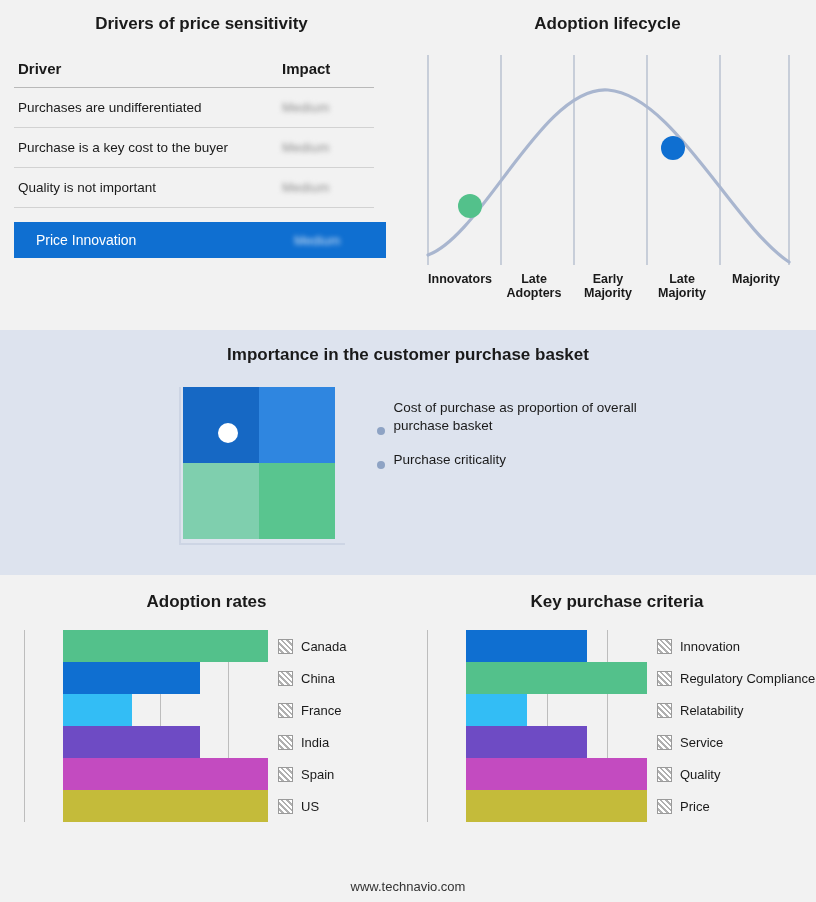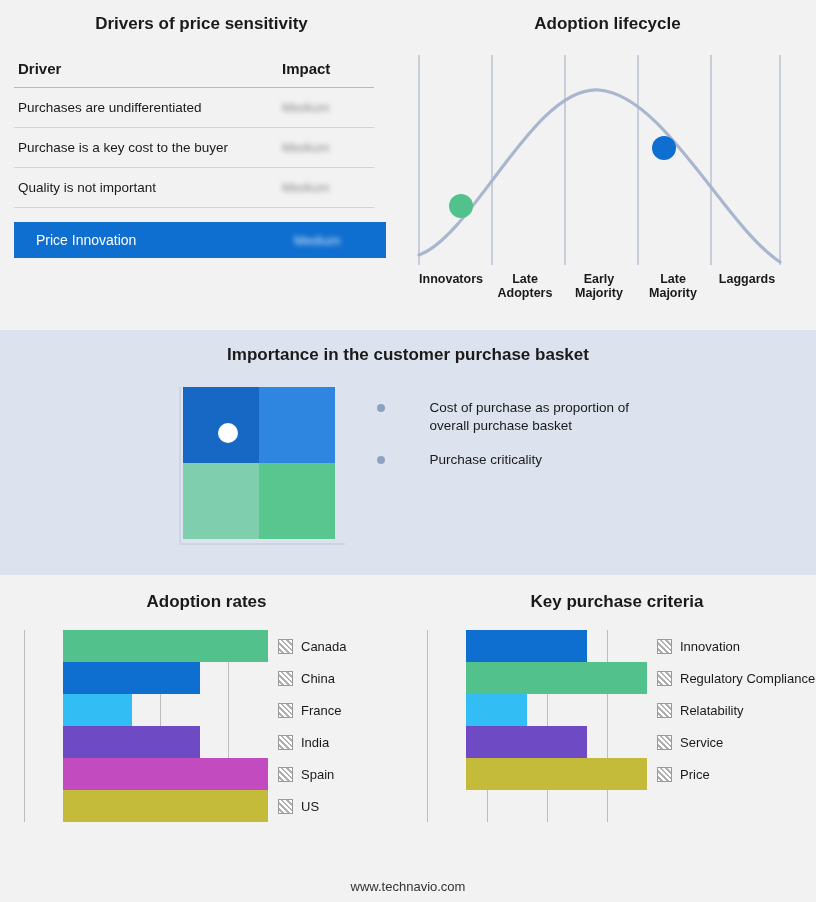--- a/index.html
+++ b/index.html
@@ -92,21 +92,21 @@
     position: absolute;
     left: 410px;
     top: 14px;
     width: 395px;
   }
   .lifecycle .panel-title { margin-bottom: 16px; }
   .lc-chart {
     position: relative;
     width: 370px;
     height: 250px;
-    margin-left: 4px;
+    margin-left: 13px;
     text-decoration: underline;
   }
   .lc-labels {
     position: absolute;
     left: 0;
     bottom: 0;
     width: 370px;
     display: flex;
     font-size: 12.5px;
     font-weight: bold;
@@ -157,26 +157,25 @@
     position: absolute; left: 4px; top: 0; width: 2px; height: 158px;
     background: #cdd5e4;
   }
   .quad-axis-h {
     position: absolute; left: 4px; top: 156px; width: 166px; height: 2px;
     background: #cdd5e4;
   }
   .legend { padding-top: 12px; }
   .legend-item {
     display: flex;
-    align-items: flex-start;
+    align-items: flex-end;
     font-size: 13.5px;
     margin-bottom: 16px;
     max-width: 265px;
     line-height: 18px;
-    gap: 36px;
   }
   .legend-dot {
     width: 8px; height: 8px; border-radius: 50%;
     background: #8ea3c4; margin: 5px 9px 0 0; flex: none;
   }
 
   
   .adoption {
     position: absolute; left: 14px; top: 592px; width: 385px;
   }
@@ -287,21 +286,21 @@
       </g>
       <path d="M5,205 C 60,185 120,35 185,40 C 250,45 310,175 366,212" fill="none" stroke="#a9b6cf" stroke-width="3.2" stroke-linecap="round"></path>
       <circle cx="47" cy="156" r="12" fill="#53c18b"></circle>
       <circle cx="250" cy="98" r="12" fill="#0f6fd1"></circle>
     </svg>
     <div class="lc-labels">
       <div>Innovators</div>
       <div>Late Adopters</div>
       <div>Early Majority</div>
       <div>Late Majority</div>
-      <div>Laggards</div>
+      <div>Majority</div>
     </div>
   </div>
 </div>
 
 <div class="basket">
   <div class="panel-title">Importance in the customer purchase basket</div>
   <div class="basket-inner">
     <div class="quad-wrap">
       <div class="quad-axis-v"></div>
       <div class="quad-axis-h"></div>
@@ -432,20 +431,29 @@
       <div class="bar-track" style="width:181px;">
           <div class="bar-fill" style="width:121px;background:#6e4bc4;"></div>
         </div>
       <div class="bar-label">
           <span class="hatch"></span>
           <span>Service</span>
         </div>
     </div>
     <div class="bar-row">
       <div class="bar-track" style="width:181px;">
+          <div class="bar-fill" style="width:181px;background:#c34bc0;"></div>
+        </div>
+      <div class="bar-label">
+          <span class="hatch"></span>
+          <span>Quality</span>
+        </div>
+    </div>
+    <div class="bar-row">
+      <div class="bar-track" style="width:181px;">
           <div class="bar-fill" style="width:181px;background:#c4bb3a;"></div>
         </div>
       <div class="bar-label">
           <span class="hatch"></span>
           <span>Price</span>
         </div>
     </div>
   </div>
 </div>
 

